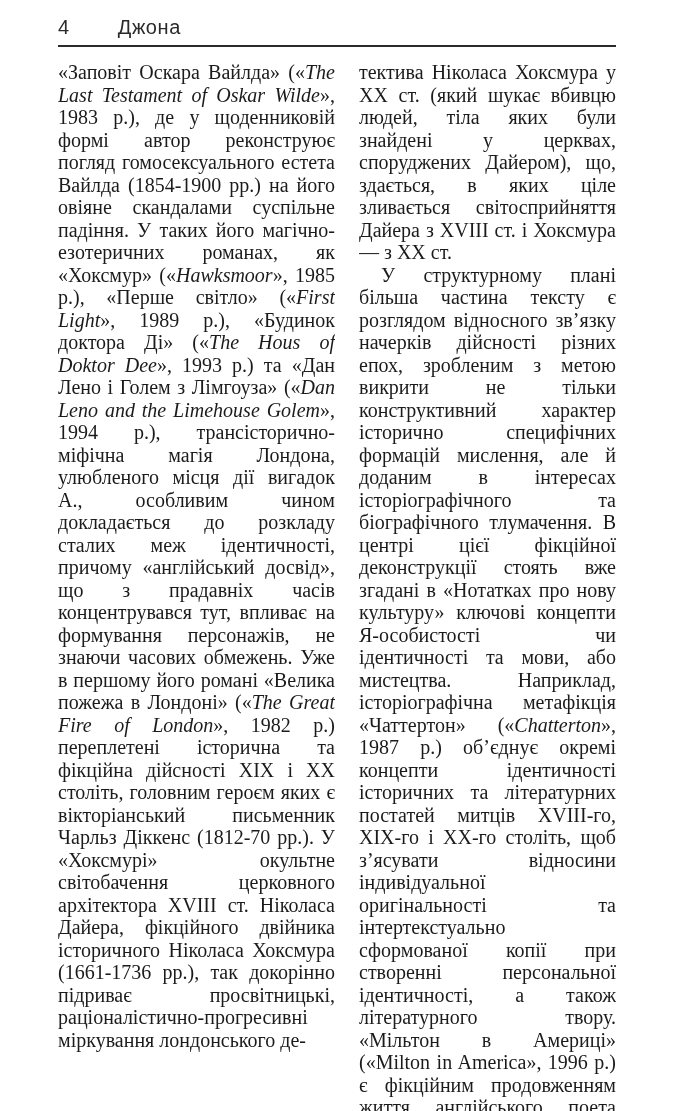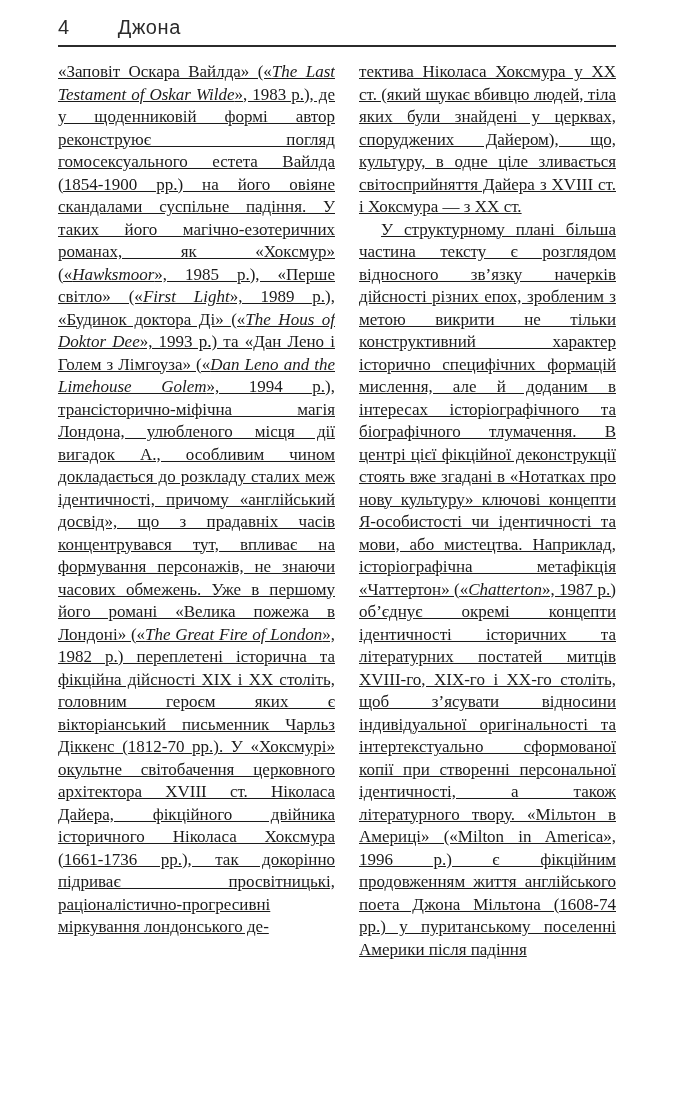--- a/index.html
+++ b/index.html
@@ -32,25 +32,24 @@
   .columns {
     display: flex;
     gap: 24px;
     padding: 14px 58px 0 58px;
   }
   .col { overflow: hidden; }
   .col-left  { width: 277px; flex: 0 0 auto; }
   .col-right { flex: 1 1 auto; }
   p.para {
     margin: 0;
-    font-size: 17px;
+    font-size: 20px;
     line-height: 22.5px;
     text-align: justify;
     color: #1b1b1b;
-    text-decoration: underline;
   }
   p.para.indent { text-indent: 22px; }
   .it { font-style: italic; }
 </style>
 </head>
 <body>
 
 <div class="page">
 
   <div class="header">
@@ -58,18 +57,18 @@
     <span>Джона</span>
   </div>
 
   <div class="rule"></div>
 
   <div class="columns">
     <div class="col col-left">
         <p class="para"><span>«Заповіт Оскара Вайлда» («</span><span class="it">The Last Testament of Oskar Wilde</span><span>», 1983 р.), де у щоденниковій формі автор реконструює погляд гомосексуального естета Вайлда (1854-1900 рр.) на його овіяне скандалами суспільне падіння. У таких його магічно-езотеричних романах, як «Хоксмур» («</span><span class="it">Hawksmoor</span><span>», 1985 р.), «Перше світло» («</span><span class="it">First Light</span><span>», 1989 р.), «Будинок доктора Ді» («</span><span class="it">The Hous of Doktor Dee</span><span>», 1993 р.) та «Дан Лено і Голем з Лімгоуза» («</span><span class="it">Dan Leno and the Limehouse Golem</span><span>», 1994 р.), трансісторично-міфічна магія Лондона, улюбленого місця дії вигадок А., особливим чином докладається до розкладу сталих меж ідентичності, причому «англійський досвід», що з прадавніх часів концентрувався тут, впливає на формування персонажів, не знаючи часових обмежень. Уже в першому його романі «Велика пожежа в Лондоні» («</span><span class="it">The Great Fire of London</span><span>», 1982 р.) переплетені історична та фікційна дійсності XIX і XX століть, головним героєм яких є вікторіанський письменник Чарльз Діккенс (1812-70 рр.). У «Хоксмурі» окультне світобачення церковного архітектора XVIII ст. Ніколаса Дайера, фікційного двійника історичного Ніколаса Хоксмура (1661-1736 рр.), так докорінно підриває просвітницькі, раціоналістично-прогресивні міркування лондонського де-</span></p>
       </div>
     <div class="col col-right">
-        <p class="para"><span>тектива Ніколаса Хоксмура у XX ст. (який шукає вбивцю людей, тіла яких були знайдені у церквах, споруджених Дайером), що, культуру, в одне ціле зливається світосприйняття Дайера з XVIII ст. і Хоксмура — з XX ст.</span></p>
+        <p class="para"><span>тектива Ніколаса Хоксмура у XX ст. (який шукає вбивцю людей, тіла яких були знайдені у церквах, споруджених Дайером), що, здається, в яких ціле зливається світосприйняття Дайера з XVIII ст. і Хоксмура — з XX ст.</span></p>
         <p class="para indent"><span>У структурному плані більша частина тексту є розглядом відносного зв’язку начерків дійсності різних епох, зробленим з метою викрити не тільки конструктивний характер історично специфічних формацій мислення, але й доданим в інтересах історіографічного та біографічного тлумачення. В центрі цієї фікційної деконструкції стоять вже згадані в «Нотатках про нову культуру» ключові концепти Я-особистості чи ідентичності та мови, або мистецтва. Наприклад, історіографічна метафікція «Чаттертон» («</span><span class="it">Chatter­ton</span><span>», 1987 р.) об’єднує окремі концепти ідентичності історичних та літературних постатей митців XVIII-го, XIX-го і XX-го століть, щоб з’ясувати відносини індивідуальної оригінальності та інтертекстуально сформованої копії при створенні персональної ідентичності, а також літературного твору. «Мільтон в Америці» («Milton in America», 1996 р.) є фікційним продовженням життя англійського поета Джона Мільтона (1608-74 рр.) у пуританському поселенні Америки після падіння</span></p>
       </div>
   </div>
 
 </div>
 
 </body></html>

